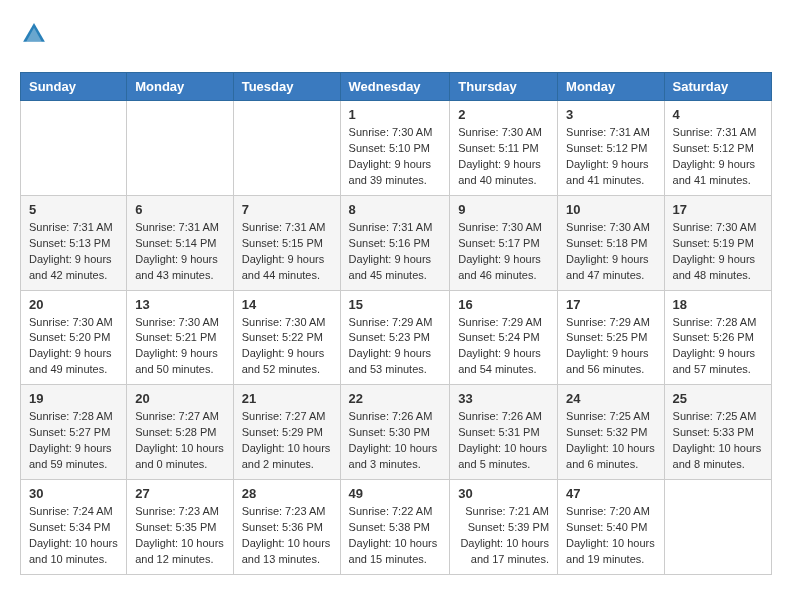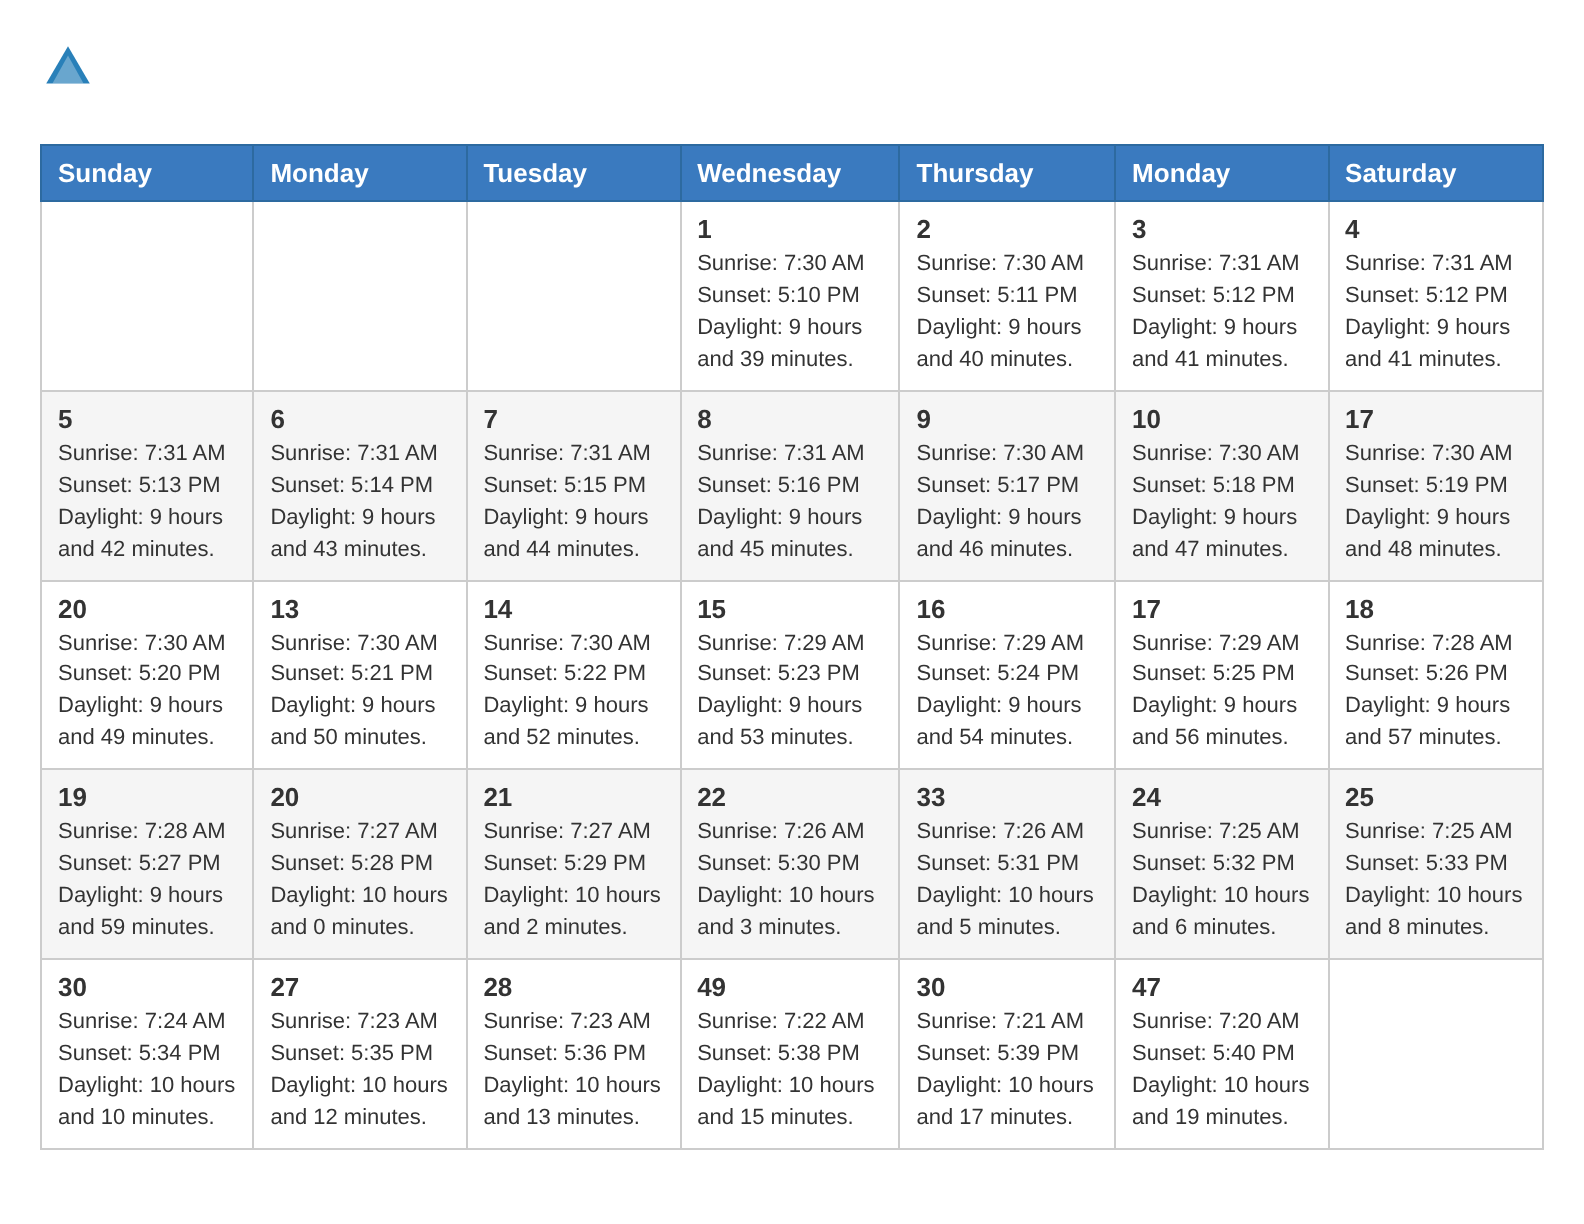--- a/index.html
+++ b/index.html
@@ -335,21 +335,21 @@
         </td>
         <td>
           <span class="day-number">49</span>
           <div class="day-info" style="white-space: pre-line;">Sunrise: 7:22 AM
 Sunset: 5:38 PM
 Daylight: 10 hours
 and 15 minutes.</div>
         </td>
         <td>
           <span class="day-number">30</span>
-          <div class="day-info" style="white-space: pre-line;">Sunrise: 7:21 AM
+          <div class="day-info" style="white-space: pre-line; text-align: right;">Sunrise: 7:21 AM
 Sunset: 5:39 PM
 Daylight: 10 hours
 and 17 minutes.</div>
         </td>
         <td>
           <span class="day-number">47</span>
           <div class="day-info" style="white-space: pre-line;">Sunrise: 7:20 AM
 Sunset: 5:40 PM
 Daylight: 10 hours
 and 19 minutes.</div>

